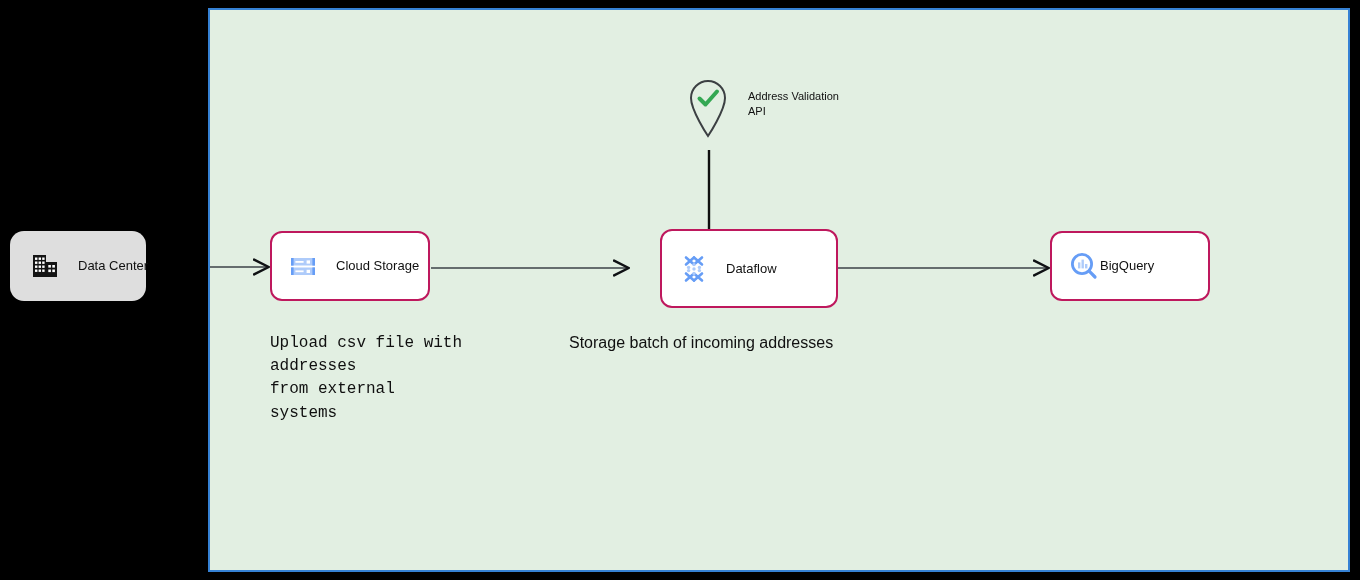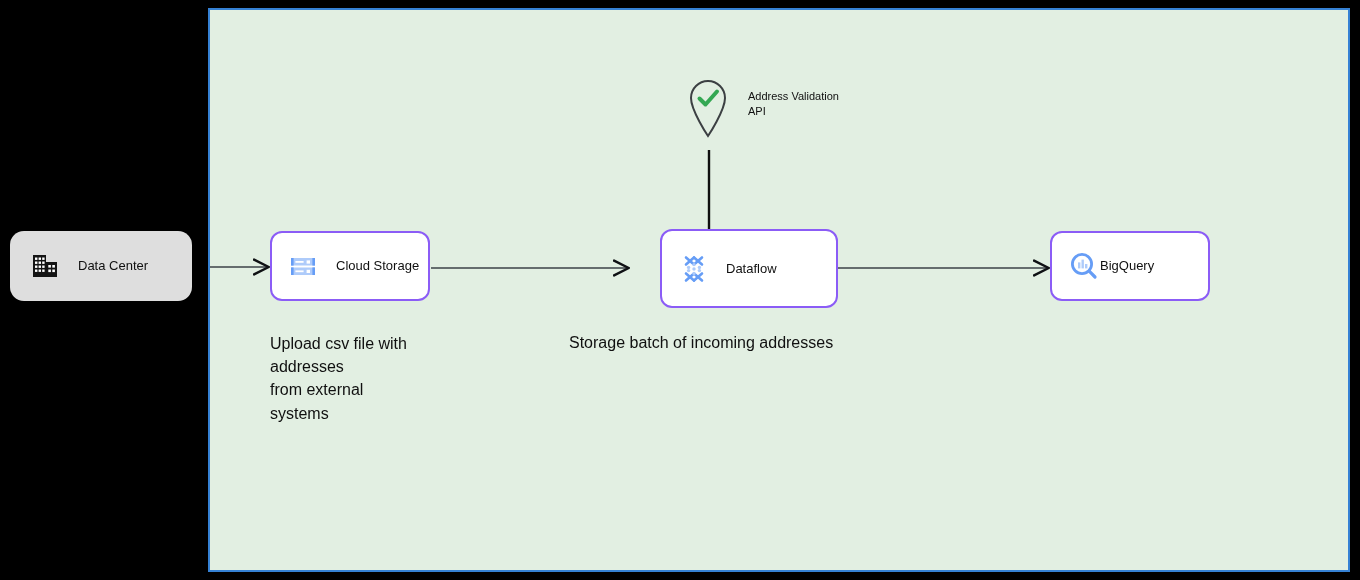--- a/index.html
+++ b/index.html
@@ -38,42 +38,42 @@
   
   .node {
     position: absolute;
     box-sizing: border-box;
     display: flex;
     align-items: center;
     border-radius: 12px;
   }
   .node-gcp {
     background: #ffffff;
-    border: 2px solid #8b5cf6;
+    border: 2px solid #be185d;
   }
   .node-onprem {
     background: #dedede;
     border: none;
     border-radius: 14px;
   }
   .node .icon-slot {
     flex: 0 0 auto;
     display: flex;
     align-items: center;
     justify-content: center;
   }
   .node .node-label {
     font-size: 13px;
     color: #101010;
     white-space: nowrap;
     line-height: 1.2;
   }
 
   #node-datacenter {
-    left: 10px; top: 231px; width: 182px; height: 70px;
+    left: 10px; top: 231px; width: 136px; height: 70px;
     padding-left: 20px;
   }
   #node-datacenter .icon-slot { width: 30px; height: 30px; }
   #node-datacenter .node-label { margin-left: 18px; }
 
   #node-cloudstorage {
     left: 270px; top: 231px; width: 160px; height: 70px;
     padding-left: 16px;
   }
   #node-cloudstorage .icon-slot { width: 30px; height: 30px; }
@@ -112,21 +112,21 @@
   }
 
   
   .caption {
     position: absolute;
     font-size: 16px;
     color: #101010;
     line-height: 1.45;
     white-space: pre-line;
   }
-  #caption-storage { left: 270px; top: 332px; width: 230px; text-align: left; }
+  #caption-storage { left: 270px; top: 332px; width: 230px; text-align: left; font-family: Liberation Mono, monospace; }
   #caption-dataflow { left: 569px; top: 331px; width: 340px; text-align: left; }
   #caption-bigquery { left: 989px; top: 331px; width: 360px; text-align: left; }
 
   
   #connectors {
     position: absolute;
     left: 0; top: 0;
     width: 1360px; height: 580px;
     pointer-events: none;
   }

